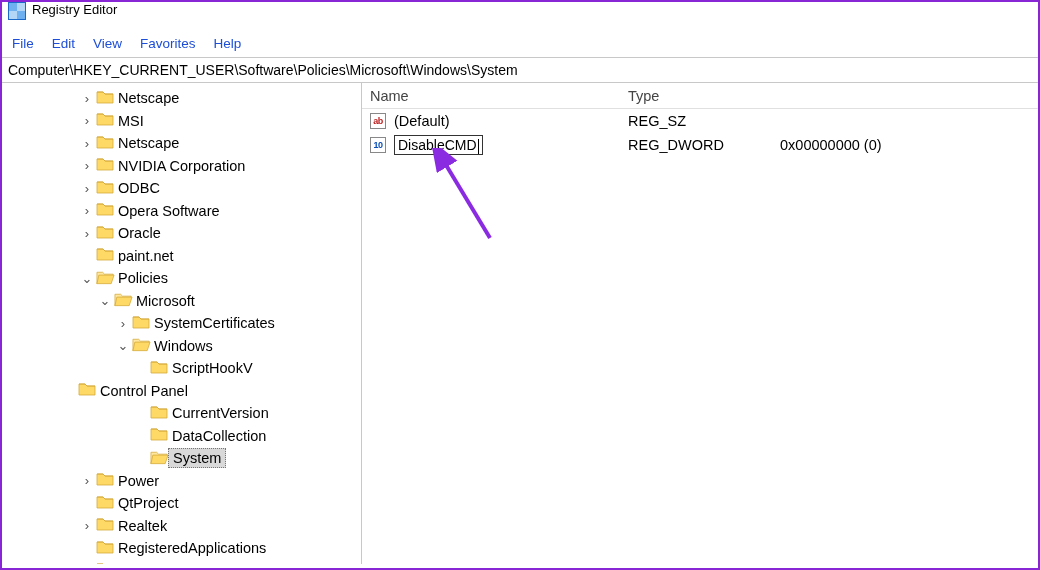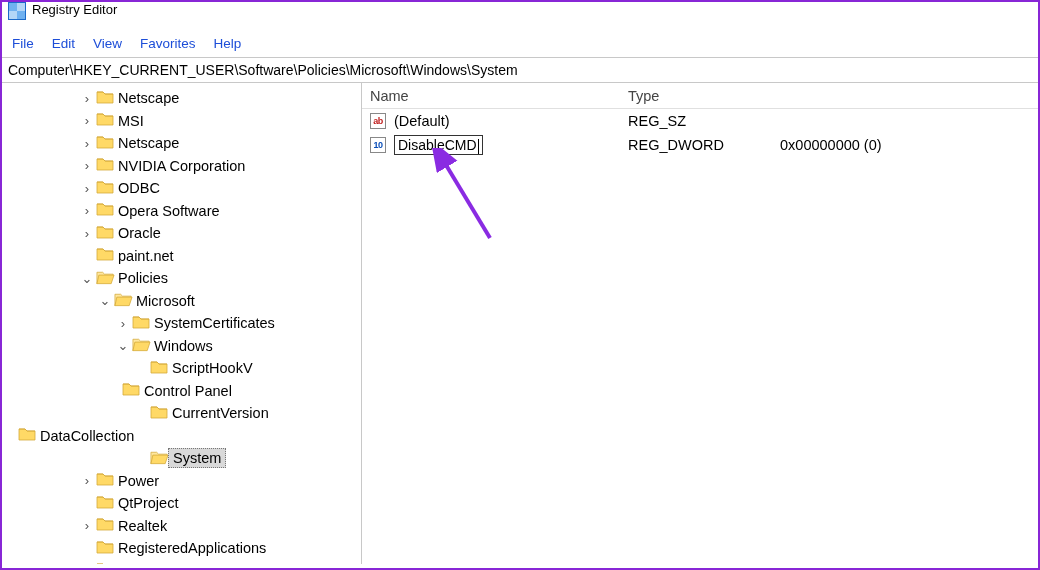--- a/index.html
+++ b/index.html
@@ -164,37 +164,37 @@
         <span class="label-bg">Windows</span>
       </div>
       <div class="tree-row" style="padding-left: 132px;">
         <span class="expander"></span>
         <span><svg class="folder" viewBox="0 0 18 16">
             <path d="M1 3 h6 l2 2 h8 v9 H1 z" fill="#ffd966" stroke="#d4a93a" stroke-width="0.8"></path>
             <path d="M1 3 h6 l2 2 h8" fill="none" stroke="#d4a93a" stroke-width="0.8"></path>
           </svg></span>
         <span class="label-bg">ScriptHookV</span>
       </div>
-      <div class="tree-row" style="padding-left: 104px;">
+      <div class="tree-row" style="padding-left: 60px;">
         <span class="expander"></span>
         <span><svg class="folder" viewBox="0 0 18 16">
             <path d="M1 3 h6 l2 2 h8 v9 H1 z" fill="#ffd966" stroke="#d4a93a" stroke-width="0.8"></path>
             <path d="M1 3 h6 l2 2 h8" fill="none" stroke="#d4a93a" stroke-width="0.8"></path>
           </svg></span>
         <span class="label-bg">Control Panel</span>
       </div>
       <div class="tree-row" style="padding-left: 132px;">
         <span class="expander"></span>
         <span><svg class="folder" viewBox="0 0 18 16">
             <path d="M1 3 h6 l2 2 h8 v9 H1 z" fill="#ffd966" stroke="#d4a93a" stroke-width="0.8"></path>
             <path d="M1 3 h6 l2 2 h8" fill="none" stroke="#d4a93a" stroke-width="0.8"></path>
           </svg></span>
         <span class="label-bg">CurrentVersion</span>
       </div>
-      <div class="tree-row" style="">
+      <div class="tree-row" style="padding-left: 132px;">
         <span class="expander"></span>
         <span><svg class="folder" viewBox="0 0 18 16">
             <path d="M1 3 h6 l2 2 h8 v9 H1 z" fill="#ffd966" stroke="#d4a93a" stroke-width="0.8"></path>
             <path d="M1 3 h6 l2 2 h8" fill="none" stroke="#d4a93a" stroke-width="0.8"></path>
           </svg></span>
         <span class="label-bg">DataCollection</span>
       </div>
       <div class="tree-row selected" style="padding-left: 132px;">
         <span class="expander"></span>
         <span><svg class="folder-open" viewBox="0 0 20 16">

